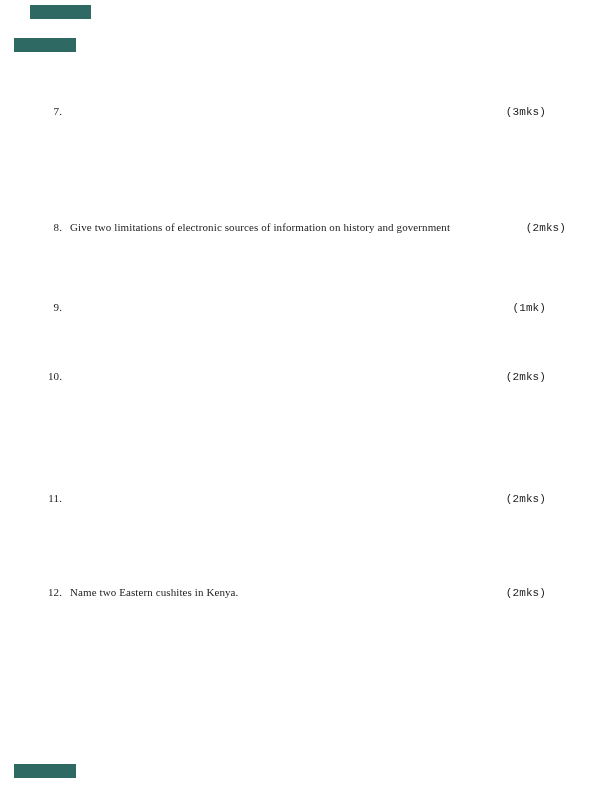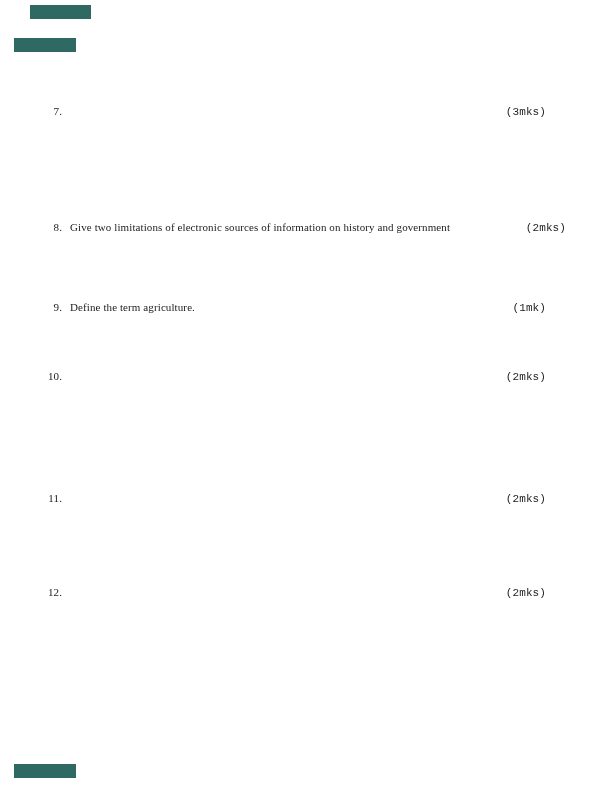--- a/index.html
+++ b/index.html
@@ -54,32 +54,32 @@
   </div>
 
   <div class="q-row row-8" style="top:219px">
     <span class="q-num">8.</span>
     <span class="q-text">Give two limitations of electronic sources of information on history and government</span>
     <span class="q-marks">(2mks)</span>
   </div>
 
   <div class="q-row" style="top:299px">
     <span class="q-num">9.</span>
-    <span class="q-text">Define the term agriculture.</span>
     <span class="q-marks">(1mk)</span>
   </div>
 
   <div class="q-row" style="top:368px">
     <span class="q-num">10.</span>
     <span class="q-marks">(2mks)</span>
   </div>
 
   <div class="q-row" style="top:490px">
     <span class="q-num">11.</span>
     <span class="q-marks">(2mks)</span>
   </div>
 
   <div class="q-row" style="top:584px">
     <span class="q-num">12.</span>
+    <span class="q-text">Name two Eastern cushites in Kenya.</span>
     <span class="q-marks">(2mks)</span>
   </div>
 
 </div>
 
 </body></html>

